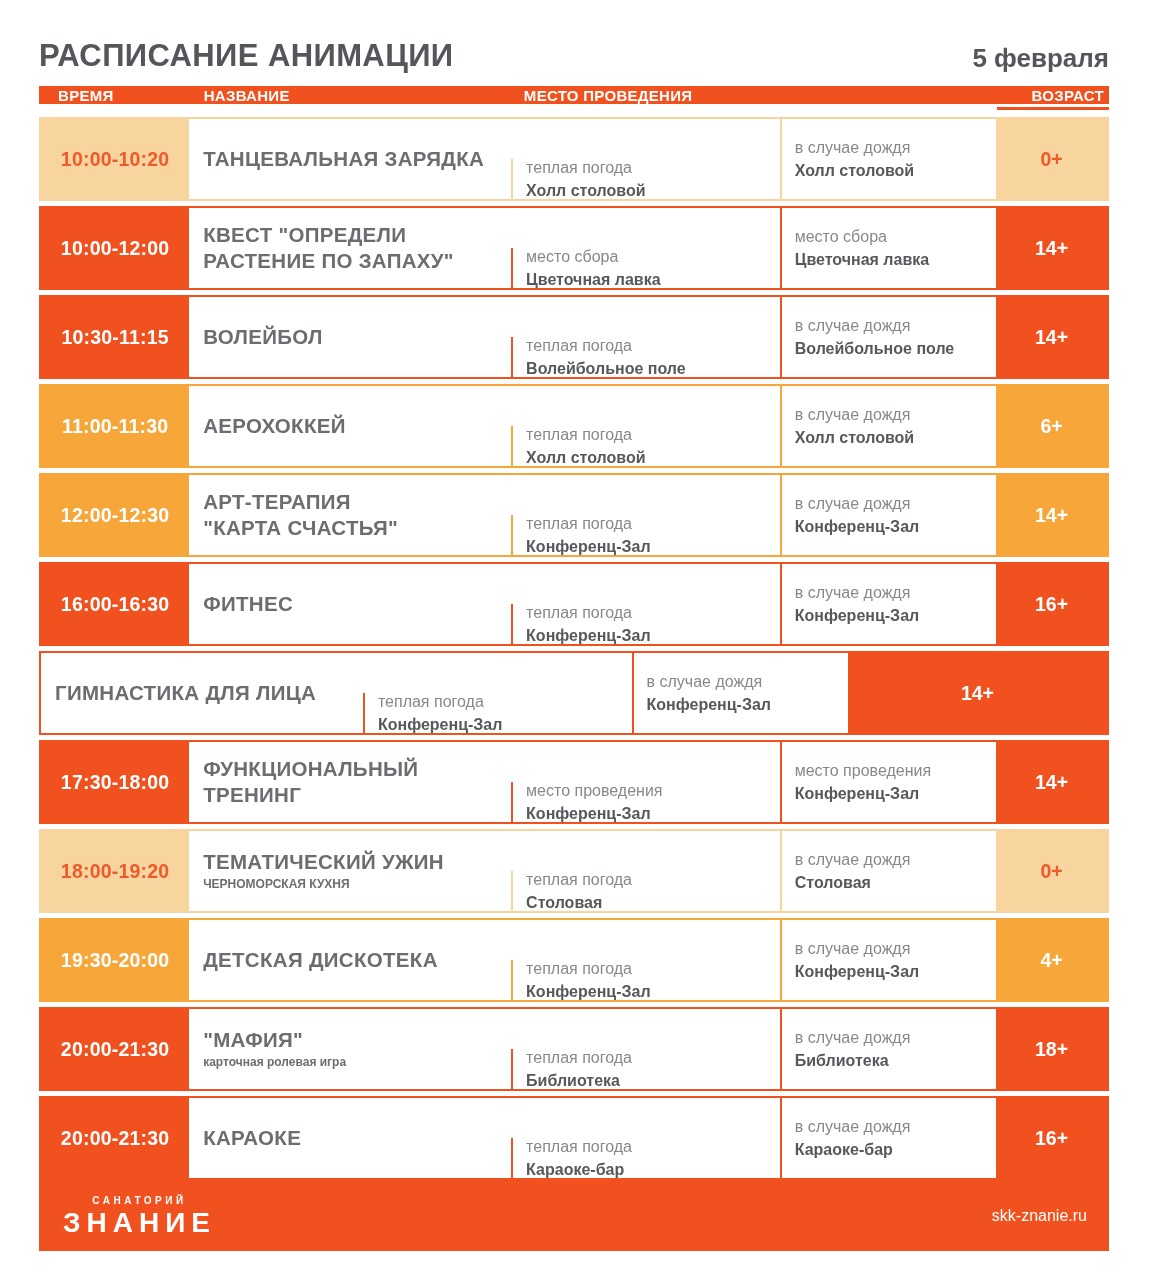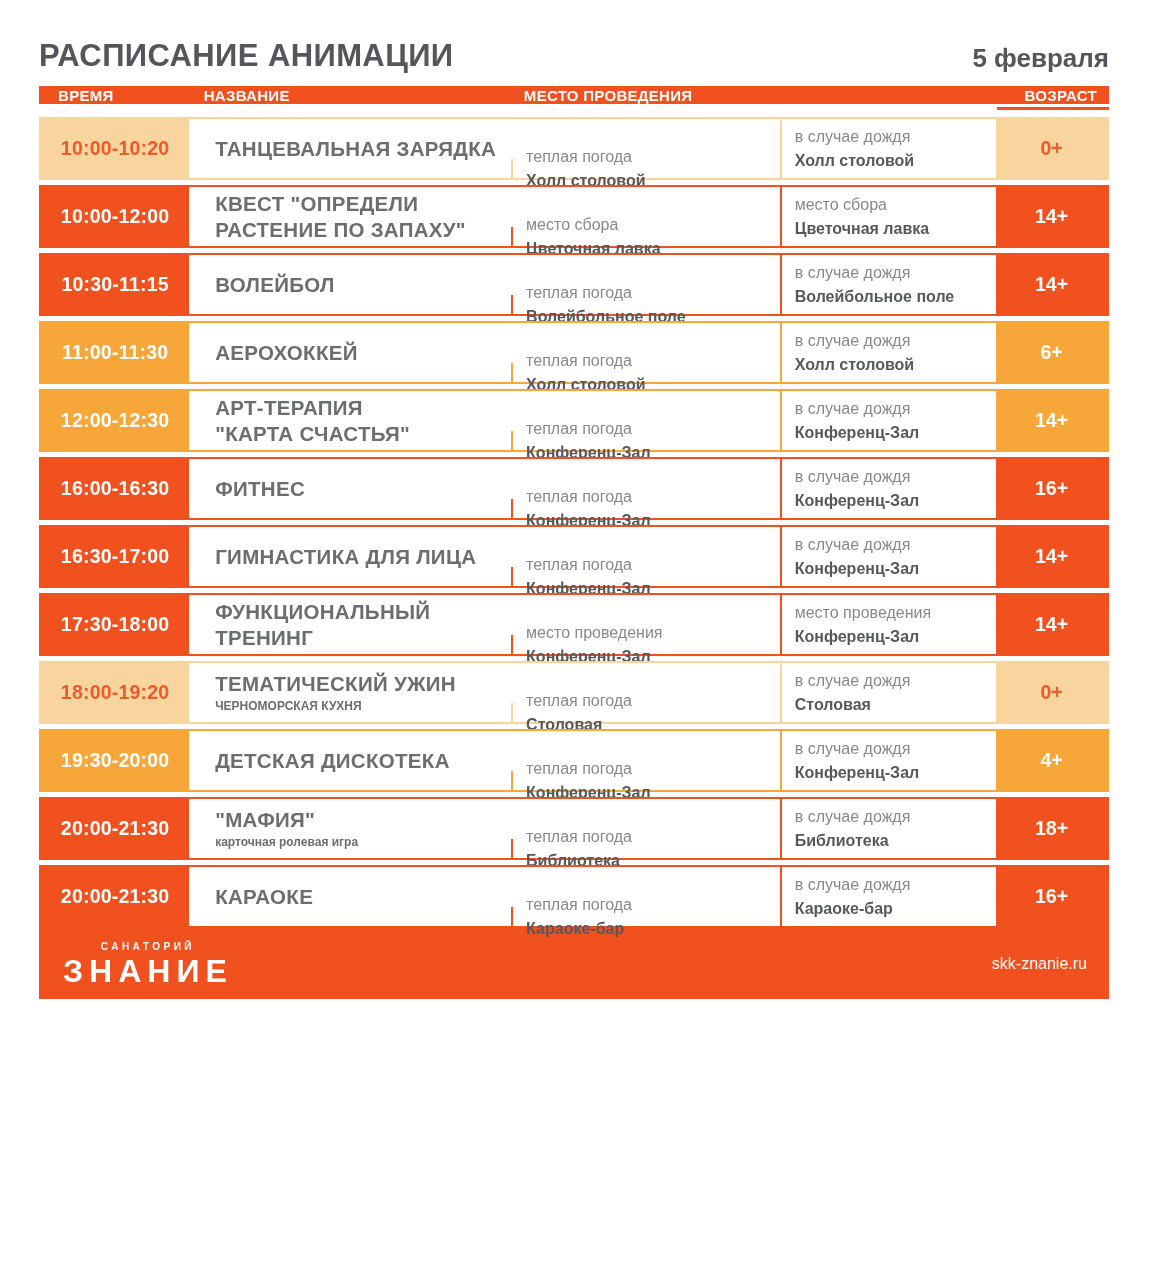--- a/index.html
+++ b/index.html
@@ -24,42 +24,42 @@
   
   .colheader {
     display: flex; align-items: center; height: 18px;
     background: var(--c-dark); color: #fff;
     font-size: 15px; font-weight: bold; letter-spacing: 0.3px;
   }
   .hc { box-sizing: border-box; }
   .hc-time  { width: 13.9%; padding-left: 19px; }
   .hc-name  { width: 30.2%; padding-left: 16px; }
   .hc-venue { width: 45.4%; padding-left: 13px; }
-  .hc-age   { flex: 1; text-align: right; padding-right: 12px; }
+  .hc-age   { flex: 1; text-align: right; padding-right: 5px; }
   .underline-row { display: flex; justify-content: flex-end; margin-top: 3px; margin-bottom: 7px; }
   .age-underline { width: 10.5%; height: 3px; background: var(--c-dark); }
 
   
   .rows { display: flex; flex-direction: column; gap: 5px; }
   .row {
-    display: flex; height: 63px; background: #fff;
+    display: flex; height: 84px; background: #fff;
     border: 2px solid var(--accent); box-sizing: border-box;
   }
   .theme-dark  { --accent: var(--c-dark);  --fill: var(--c-dark);  --timecolor: #ffffff; }
   .theme-amber { --accent: var(--c-amber); --fill: var(--c-amber); --timecolor: #ffffff; }
   .theme-light { --accent: var(--c-light); --fill: var(--c-light); --timecolor: var(--c-light_text); }
   .cell { box-sizing: border-box; }
   .time {
     width: 13.9%; background: var(--fill); color: var(--timecolor);
     display: flex; align-items: center; justify-content: center;
     font-weight: bold; font-size: 19.5px; letter-spacing: 0.2px;
   }
   .name {
     width: 30.2%; display: flex; flex-direction: column; justify-content: center;
-    padding-left: 26px; padding-right: 8px;
+    padding-left: 14px; padding-right: 8px;
   }
   .name-main {
     font-size: 20.5px; font-weight: bold; color: #6B6D71;
     line-height: 1.25; white-space: pre-line; letter-spacing: 0.3px;
   }
   .name-sub { font-size: 12px; font-weight: 600; color: #6B6D71; line-height: 1.3; margin-top: 2px; }
   .venue {
     display: flex; flex-direction: column; justify-content: center;
     padding-left: 13px; padding-right: 6px;
     border-left: 2px solid var(--accent);
@@ -75,21 +75,21 @@
   }
 
   
   .footer {
     height: 71px; background: var(--c-dark); color: #fff;
     display: flex; align-items: center; justify-content: space-between;
     padding: 0 22px 0 24px; box-sizing: border-box;
   }
   .brand { text-align: center; }
   .brand-top { font-size: 10px; font-weight: bold; letter-spacing: 3.5px; margin-bottom: 3px; }
-  .brand-main { font-size: 32px; font-weight: bold; letter-spacing: 6px; line-height: 1; }
+  .brand-main { font-size: 28px; font-weight: bold; letter-spacing: 6px; line-height: 1; }
   .site { font-size: 16px; }
 </style>
 </head>
 <body>
 
 <div class="page">
 
   <header class="topbar">
     <h1 class="title">РАСПИСАНИЕ АНИМАЦИИ</h1>
     <div class="date">5 февраля</div>
@@ -198,21 +198,20 @@
       <div class="vlabel">теплая погода</div>
       <div class="vplace">Конференц-Зал</div>
     </div>
     <div class="cell venue v2">
       <div class="vlabel">в случае дождя</div>
       <div class="vplace">Конференц-Зал</div>
     </div>
     <div class="cell age">16+</div>
   </div>
       <div class="row theme-dark">
-    <div class="cell time">16:30-17:00</div>
     <div class="cell name">
       <div class="name-main">ГИМНАСТИКА ДЛЯ ЛИЦА</div>
 
     </div>
     <div class="cell venue v1">
       <div class="vlabel">теплая погода</div>
       <div class="vplace">Конференц-Зал</div>
     </div>
     <div class="cell venue v2">
       <div class="vlabel">в случае дождя</div>

